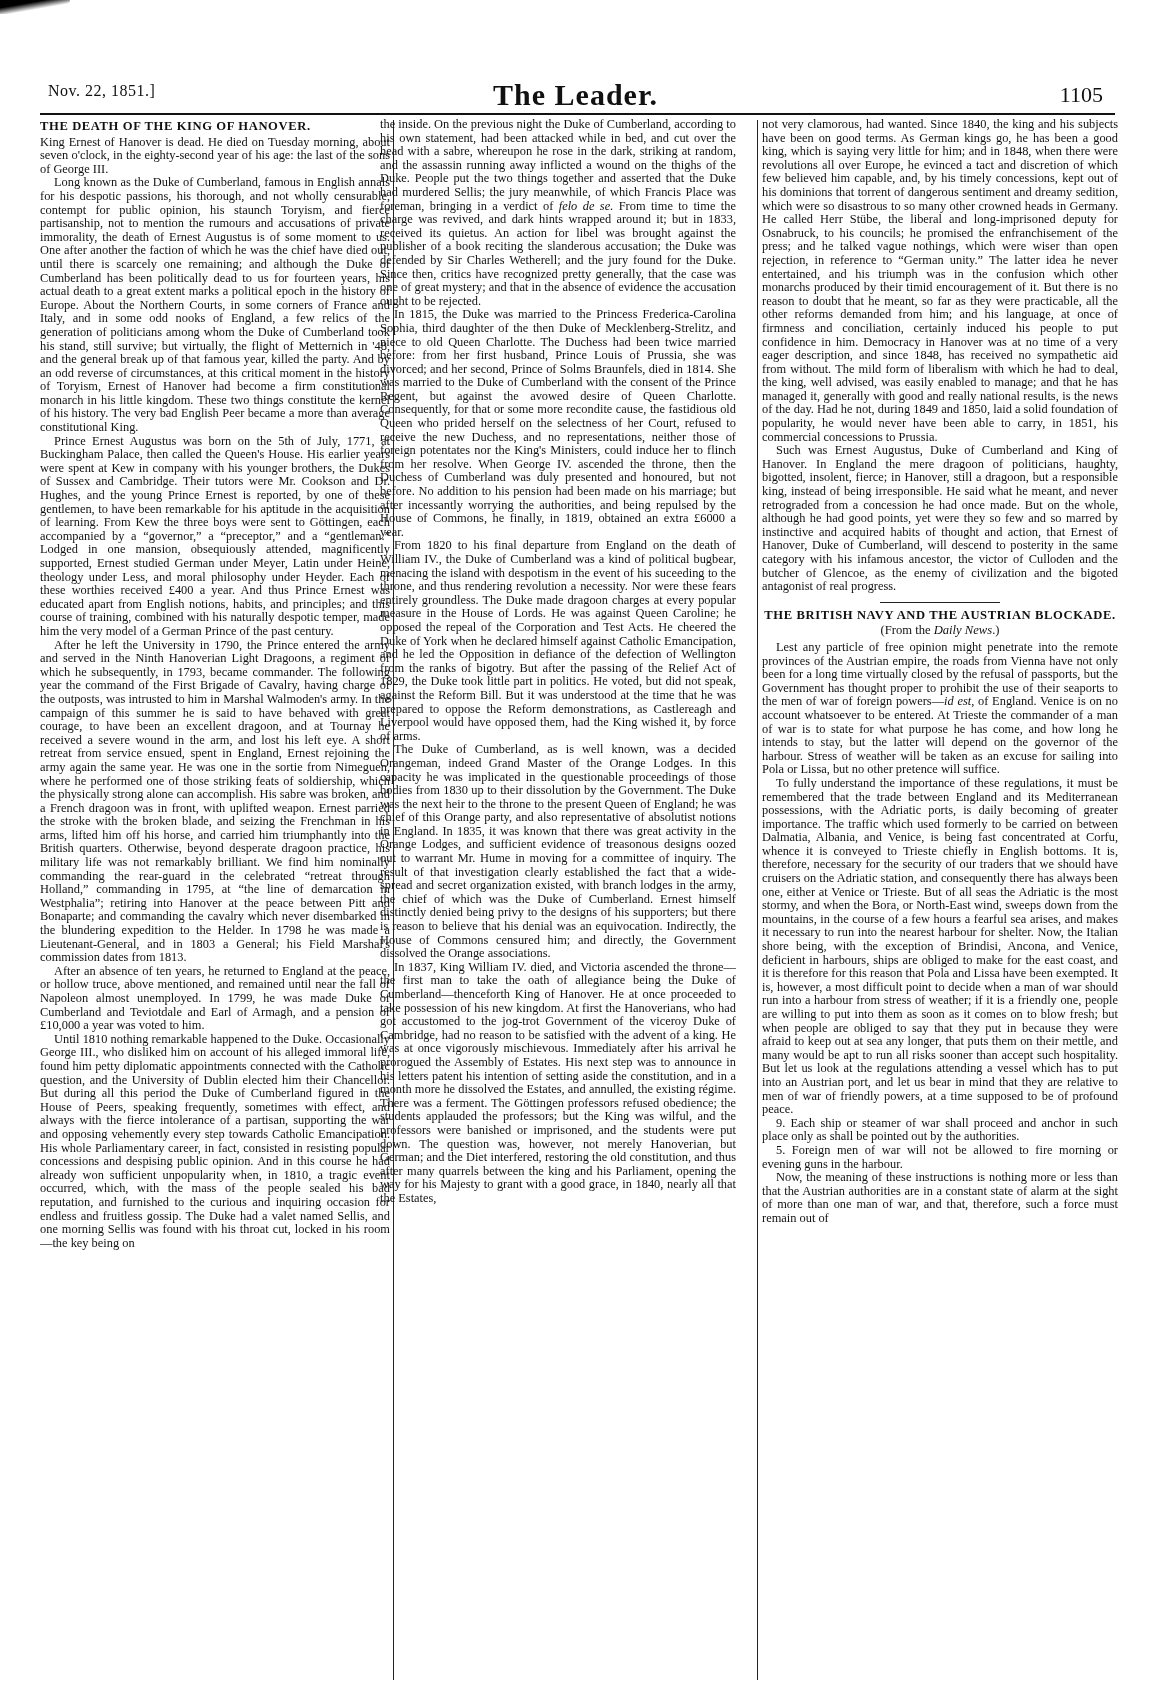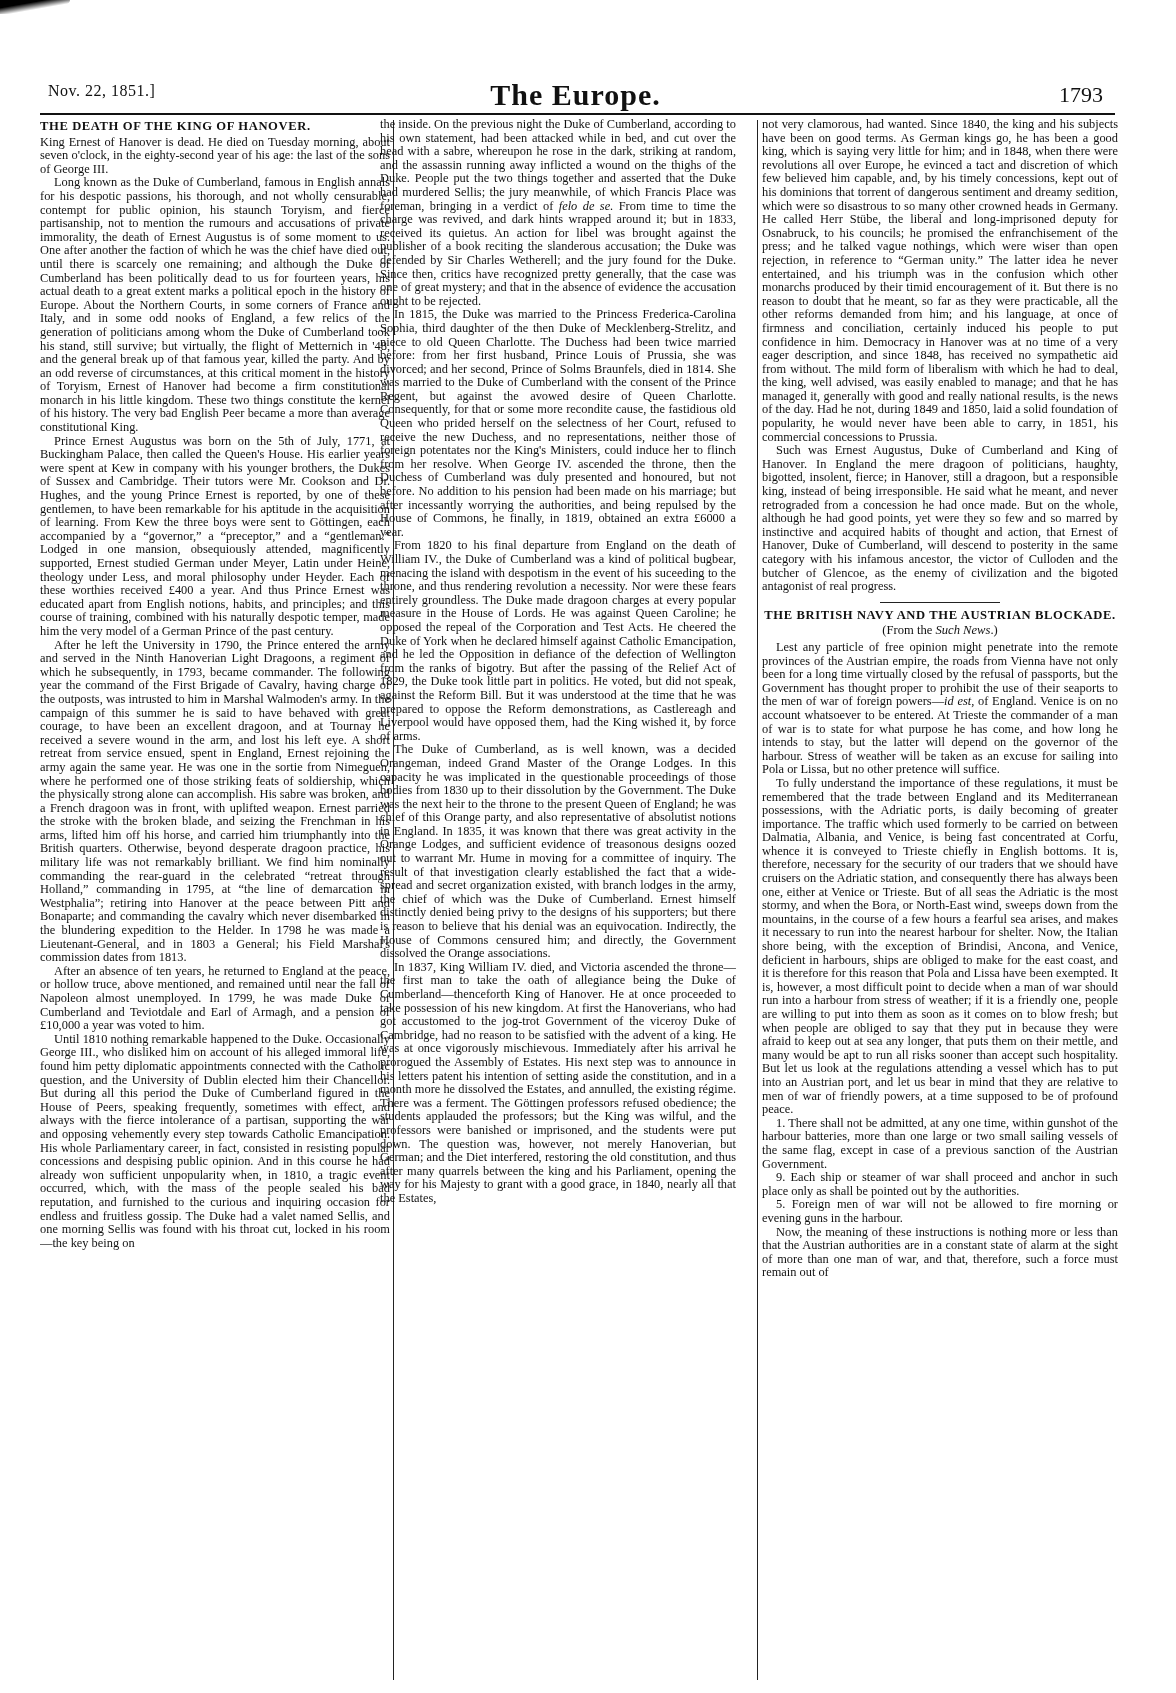--- a/index.html
+++ b/index.html
@@ -58,22 +58,22 @@
   .separator { width: 120px; height: 1px; background: #222; margin: 8px auto 6px auto; }
   .numbered p { text-indent: 14px; }
 </style>
 </head>
 <body>
 
 <div class="corner-smudge"></div>
 
 <header class="masthead">
   <span class="mast-date">Nov. 22, 1851.]</span>
-  <span class="mast-title">The Europe.</span>
-  <span class="mast-page">1793</span>
+  <span class="mast-title">The Leader.</span>
+  <span class="mast-page">1105</span>
 </header>
 <div class="rule top"></div>
 
 <main class="columns">
   <div class="col-divider div1"></div>
   <div class="col-divider div2"></div>
 
   <section class="col col1">
     <h2 class="headline">THE DEATH OF THE KING OF HANOVER.</h2>
     <p class="noindent">King Ernest of Hanover is dead. He died on Tuesday morning, about seven o'clock, in the eighty-second year of his age: the last of the sons of George III.</p>
@@ -90,23 +90,22 @@
     <p>From 1820 to his final departure from England on the death of William IV., the Duke of Cumberland was a kind of political bugbear, menacing the island with despotism in the event of his suceeding to the throne, and thus rendering revolution a necessity. Nor were these fears entirely groundless. The Duke made dragoon charges at every popular measure in the House of Lords. He was against Queen Caroline; he opposed the repeal of the Corporation and Test Acts. He cheered the Duke of York when he declared himself against Catholic Emancipation, and he led the Opposition in defiance of the defection of Wellington from the ranks of bigotry. But after the passing of the Relief Act of 1829, the Duke took little part in politics. He voted, but did not speak, against the Reform Bill. But it was understood at the time that he was prepared to oppose the Reform demonstrations, as Castlereagh and Liverpool would have opposed them, had the King wished it, by force of arms.</p>
     <p>The Duke of Cumberland, as is well known, was a decided Orangeman, indeed Grand Master of the Orange Lodges. In this capacity he was implicated in the questionable proceedings of those bodies from 1830 up to their dissolution by the Government. The Duke was the next heir to the throne to the present Queen of England; he was chief of this Orange party, and also representative of absolutist notions in England. In 1835, it was known that there was great activity in the Orange Lodges, and sufficient evidence of treasonous designs oozed out to warrant Mr. Hume in moving for a committee of inquiry. The result of that investigation clearly established the fact that a wide-spread and secret organization existed, with branch lodges in the army, the chief of which was the Duke of Cumberland. Ernest himself distinctly denied being privy to the designs of his supporters; but there is reason to believe that his denial was an equivocation. Indirectly, the House of Commons censured him; and directly, the Government dissolved the Orange associations.</p>
     <p>In 1837, King William IV. died, and Victoria ascended the throne—the first man to take the oath of allegiance being the Duke of Cumberland—thenceforth King of Hanover. He at once proceeded to take possession of his new kingdom. At first the Hanoverians, who had got accustomed to the jog-trot Government of the viceroy Duke of Cambridge, had no reason to be satisfied with the advent of a king. He was at once vigorously mischievous. Immediately after his arrival he prorogued the Assembly of Estates. His next step was to announce in his letters patent his intention of setting aside the constitution, and in a month more he dissolved the Estates, and annulled, the existing régime. There was a ferment. The Göttingen professors refused obedience; the students applauded the professors; but the King was wilful, and the professors were banished or imprisoned, and the students were put down. The question was, however, not merely Hanoverian, but German; and the Diet interfered, restoring the old constitution, and thus after many quarrels between the king and his Parliament, opening the way for his Majesty to grant with a good grace, in 1840, nearly all that the Estates,</p>
   </section>
 
   <section class="col col3">
     <p class="noindent">not very clamorous, had wanted. Since 1840, the king and his subjects have been on good terms. As German kings go, he has been a good king, which is saying very little for him; and in 1848, when there were revolutions all over Europe, he evinced a tact and discretion of which few believed him capable, and, by his timely concessions, kept out of his dominions that torrent of dangerous sentiment and dreamy sedition, which were so disastrous to so many other crowned heads in Germany. He called Herr Stübe, the liberal and long-imprisoned deputy for Osnabruck, to his councils; he promised the enfranchisement of the press; and he talked vague nothings, which were wiser than open rejection, in reference to “German unity.” The latter idea he never entertained, and his triumph was in the confusion which other monarchs produced by their timid encouragement of it. But there is no reason to doubt that he meant, so far as they were practicable, all the other reforms demanded from him; and his language, at once of firmness and conciliation, certainly induced his people to put confidence in him. Democracy in Hanover was at no time of a very eager description, and since 1848, has received no sympathetic aid from without. The mild form of liberalism with which he had to deal, the king, well advised, was easily enabled to manage; and that he has managed it, generally with good and really national results, is the news of the day. Had he not, during 1849 and 1850, laid a solid foundation of popularity, he would never have been able to carry, in 1851, his commercial concessions to Prussia.</p>
     <p>Such was Ernest Augustus, Duke of Cumberland and King of Hanover. In England the mere dragoon of politicians, haughty, bigotted, insolent, fierce; in Hanover, still a dragoon, but a responsible king, instead of being irresponsible. He said what he meant, and never retrograded from a concession he had once made. But on the whole, although he had good points, yet were they so few and so marred by instinctive and acquired habits of thought and action, that Ernest of Hanover, Duke of Cumberland, will descend to posterity in the same category with his infamous ancestor, the victor of Culloden and the butcher of Glencoe, as the enemy of civilization and the bigoted antagonist of real progress.</p>
     <div class="separator"></div>
     <h2 class="headline center">THE BRITISH NAVY AND THE AUSTRIAN BLOCKADE.</h2>
-    <div class="subhead"><span>(From the </span><i>Such News</i><span>.)</span></div>
+    <div class="subhead"><span>(From the </span><i>Daily News</i><span>.)</span></div>
     <p><span>Lest any particle of free opinion might penetrate into the remote provinces of the Austrian empire, the roads from Vienna have not only been for a long time virtually closed by the refusal of passports, but the Government has thought proper to prohibit the use of their seaports to the men of war of foreign powers—</span><i>id est</i><span>, of England. Venice is on no account whatsoever to be entered. At Trieste the commander of a man of war is to state for what purpose he has come, and how long he intends to stay, but the latter will depend on the governor of the harbour. Stress of weather will be taken as an excuse for sailing into Pola or Lissa, but no other pretence will suffice.</span></p>
     <p>To fully understand the importance of these regulations, it must be remembered that the trade between England and its Mediterranean possessions, with the Adriatic ports, is daily becoming of greater importance. The traffic which used formerly to be carried on between Dalmatia, Albania, and Venice, is being fast concentrated at Corfu, whence it is conveyed to Trieste chiefly in English bottoms. It is, therefore, necessary for the security of our traders that we should have cruisers on the Adriatic station, and consequently there has always been one, either at Venice or Trieste. But of all seas the Adriatic is the most stormy, and when the Bora, or North-East wind, sweeps down from the mountains, in the course of a few hours a fearful sea arises, and makes it necessary to run into the nearest harbour for shelter. Now, the Italian shore being, with the exception of Brindisi, Ancona, and Venice, deficient in harbours, ships are obliged to make for the east coast, and it is therefore for this reason that Pola and Lissa have been exempted. It is, however, a most difficult point to decide when a man of war should run into a harbour from stress of weather; if it is a friendly one, people are willing to put into them as soon as it comes on to blow fresh; but when people are obliged to say that they put in because they were afraid to keep out at sea any longer, that puts them on their mettle, and many would be apt to run all risks sooner than accept such hospitality. But let us look at the regulations attending a vessel which has to put into an Austrian port, and let us bear in mind that they are relative to men of war of friendly powers, at a time supposed to be of profound peace.</p>
     <div class="numbered">
-      <p>1. There shall not be admitted, at any one time, within gunshot of the harbour batteries, more than one large or two small sailing vessels of the same flag, except in case of a previous sanction of the Austrian Government.</p>
       <p>9. Each ship or steamer of war shall proceed and anchor in such place only as shall be pointed out by the authorities.</p>
       <p>5. Foreign men of war will not be allowed to fire morning or evening guns in the harbour.</p>
     </div>
     <p>Now, the meaning of these instructions is nothing more or less than that the Austrian authorities are in a constant state of alarm at the sight of more than one man of war, and that, therefore, such a force must remain out of</p>
   </section>
 </main>
 
 </body></html>

